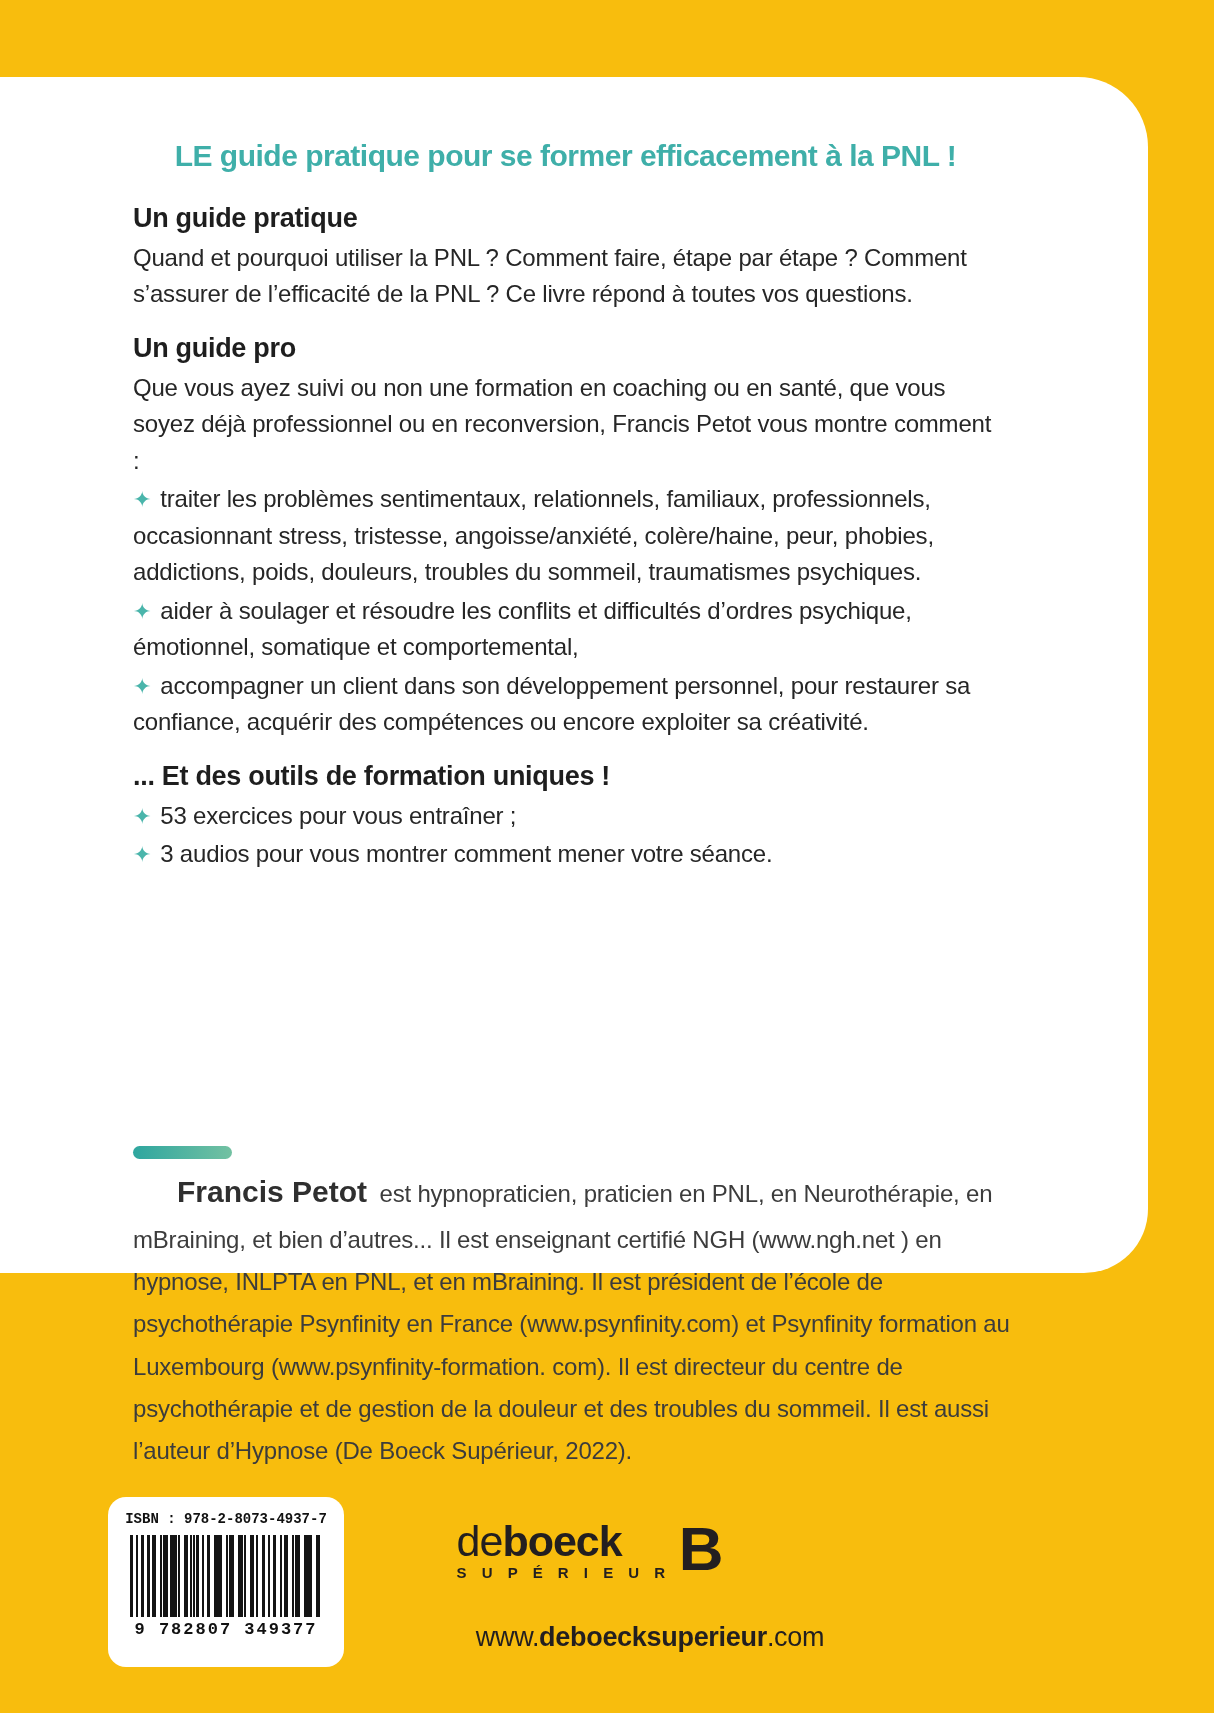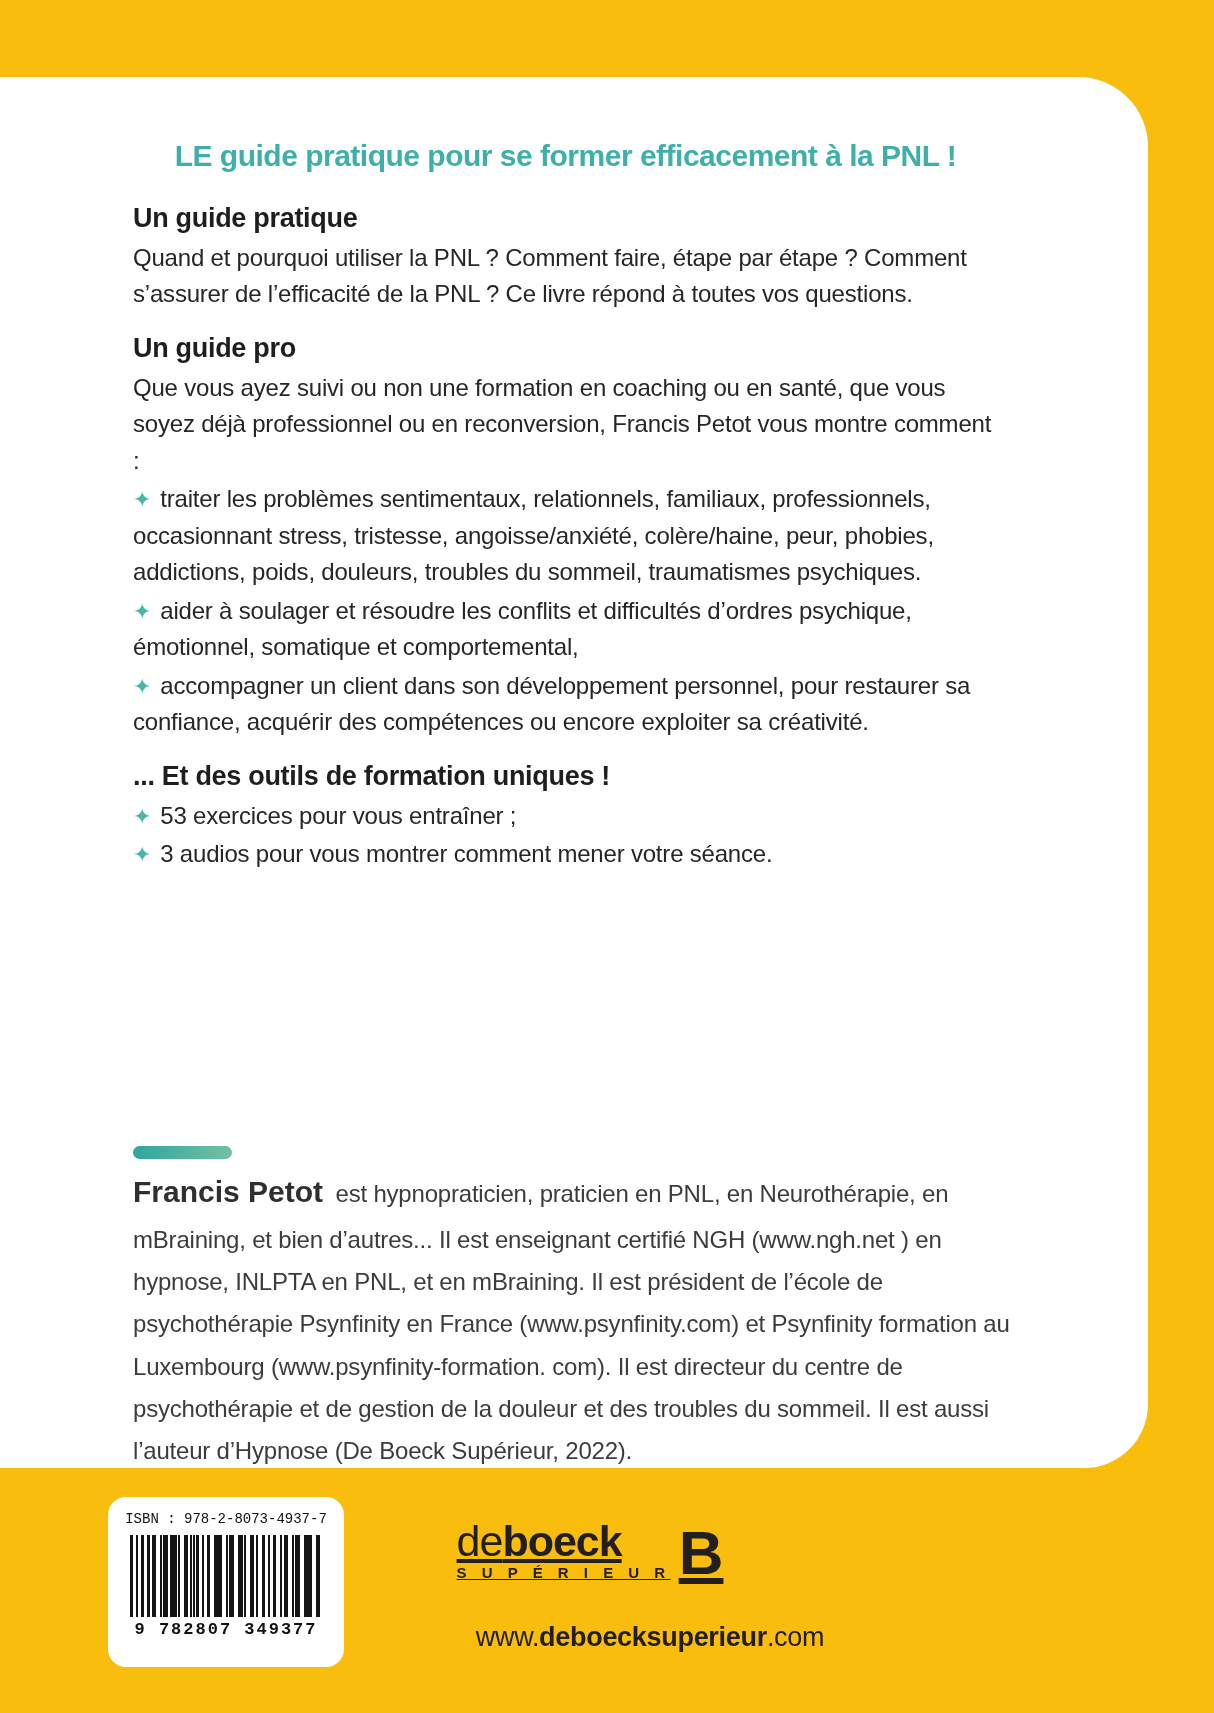--- a/index.html
+++ b/index.html
@@ -6,21 +6,21 @@
   body{
     width:1214px;height:1713px;
     background:#F8BD0D;
     font-family:"Liberation Sans", sans-serif;
     position:relative;
     overflow:hidden;
   }
   .card{
     position:absolute;
     left:0; top:77px;
-    width:1148px; height:1391px;
+    width:1148px; height:1196px;
     background:#ffffff;
     border-radius:0 70px 64px 0;
     box-sizing:border-box;
     padding:48px 150px 0 133px;
   }
   .title{
     margin:14px 0 30px 0;
     text-align:center;
     color:#3FAFA9;
     font-size:30px;
@@ -61,36 +61,37 @@
     font-size:24px;
     line-height:1.76;
     color:#3C3C3C;
     letter-spacing:-0.2px;
   }
   .bio strong{
     font-size:30px;
     color:#2F2F2F;
     letter-spacing:0;
     margin-right:6px;
+    margin-left:44px;
   }
   
   .isbn-box{
     position:absolute;
     left:108px; top:1497px;
     width:236px; height:170px;
     background:#ffffff;
     border-radius:18px;
     box-sizing:border-box;
     padding:14px 14px 10px 14px;
     text-align:center;
   }
   .isbn-label{
     font-family:"Liberation Mono", monospace;
     font-size:14px;
-    font-weight:normal;
+    font-weight:bold;
     color:#111;
     white-space:nowrap;
   }
   .barcode{
     width:192px; height:82px;
     margin:8px auto 0 auto;
     background:
       repeating-linear-gradient(90deg,#141414 0 2px, transparent 2px 6px),
       repeating-linear-gradient(90deg,#141414 0 3px, transparent 3px 11px),
       repeating-linear-gradient(90deg,transparent 0 17px, #141414 17px 19px, transparent 19px 23px);
@@ -105,23 +106,22 @@
     white-space:nowrap;
   }
   .publisher{
     position:absolute;
     left:440px; top:1520px;
     width:300px;
     color:#231F20;
   }
   .logo-row{
     display:flex;
-    align-items:flex-end;
+    align-items:flex-start;
     justify-content:center;
-    text-decoration:underline;
   }
   .logo-text{ text-align:left; }
   .logo-name{ font-size:43px; line-height:1; letter-spacing:-1px; }
   .logo-name .de{ font-weight:300; }
   .logo-name .boeck{ font-weight:800; }
   .superieur{
     font-size:15px;
     font-weight:bold;
     letter-spacing:5.5px;
     margin-top:1px;

